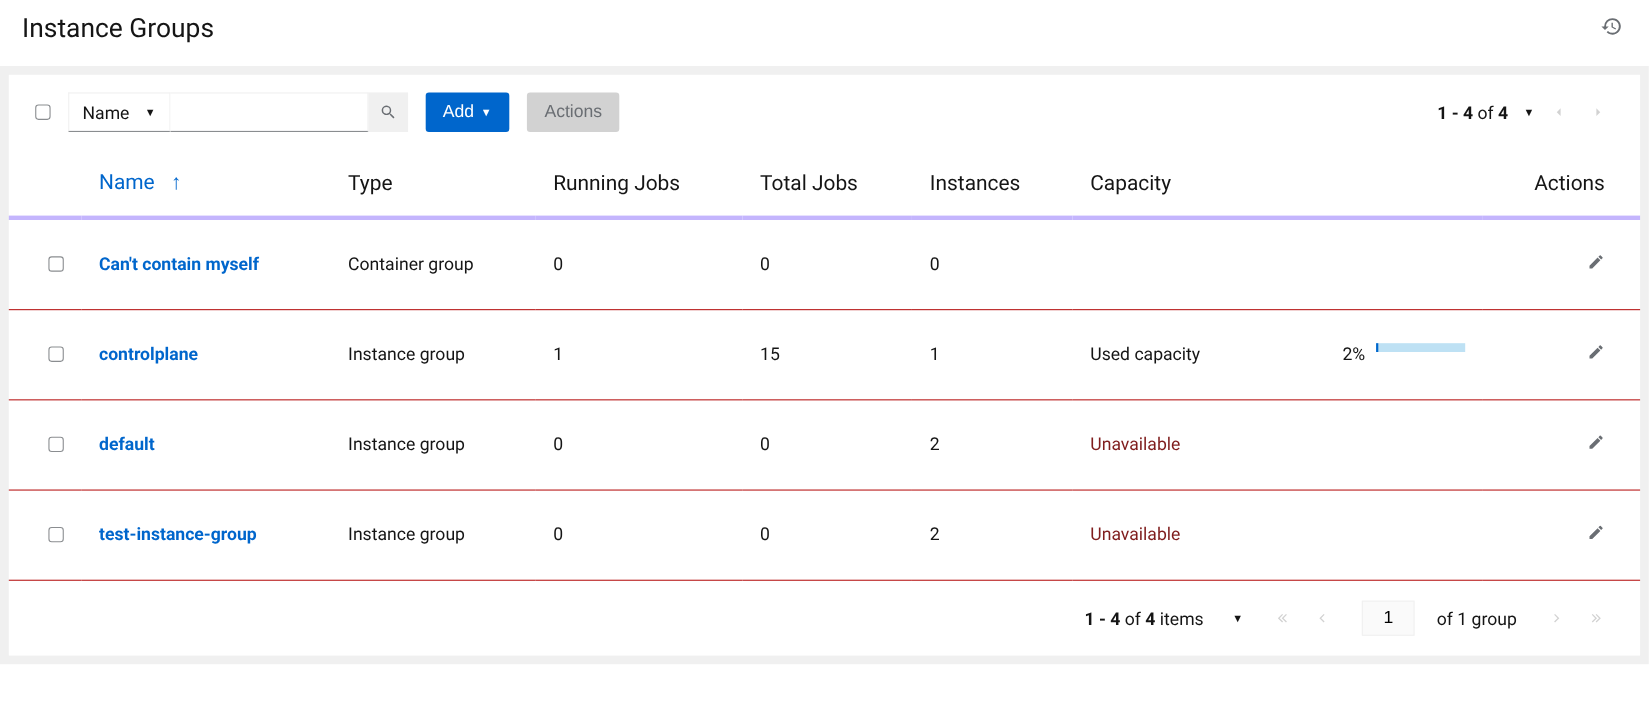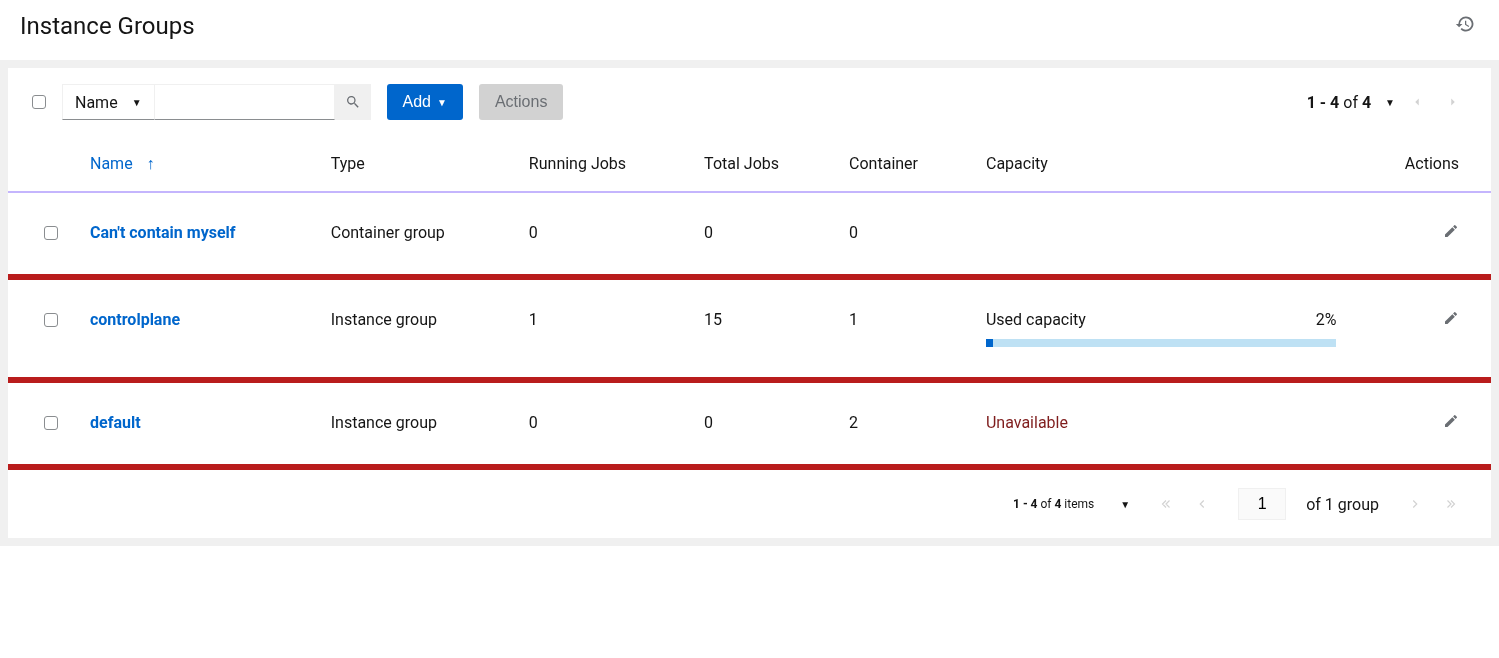--- a/index.html
+++ b/index.html
@@ -28,42 +28,42 @@
     .btn-primary .caret { font-size: 10px; }
     .btn-disabled { background: #d2d2d2; color: #6a6e73; cursor: not-allowed; }
     
     .top-pagination { display: flex; align-items: center; gap: 8px; }
     .page-text { font-size: 16px; color: #151515; }
     .page-text b { font-weight: 700; }
     .page-nav-btn { width: 28px; height: 28px; display: inline-flex; align-items: center; justify-content: center; color: #d2d2d2; cursor: pointer; background: none; border: none; }
     .caret-small { font-size: 10px; color: #151515; margin-left: 6px; }
     
     table { width: 100%; border-collapse: collapse; }
-    thead th { text-align: left; padding: 18px 16px; border-bottom: 2px solid #c4b5fd; font-weight: 400; color: #151515; font-size: 16px; }
+    thead th { text-align: left; padding: 18px 16px; border-bottom: 4px solid #c4b5fd; font-weight: 400; color: #151515; font-size: 19px; }
     thead th.sortable { color: #0066cc; cursor: pointer; font-weight: 400; }
     thead th.sortable .sort-icon { margin-left: 10px; color: #0066cc; }
     thead th:first-child { width: 64px; padding-left: 36px; }
     thead th.actions-col { text-align: right; padding-right: 32px; }
     
-    tbody tr { border-bottom: 6px solid #b91c1c; }
+    tbody tr { border-bottom: 1px solid #b91c1c; }
     tbody td { padding: 30px 16px; font-size: 16px; vertical-align: top; }
     tbody td:first-child { width: 64px; padding-left: 36px; padding-top: 32px; }
     tbody td.name-cell a { color: #0066cc; text-decoration: none; font-weight: 700; }
     tbody td.actions-cell { text-align: right; padding-right: 32px; }
     
     .edit-icon { width: 16px; height: 16px; color: #6a6e73; cursor: pointer; display: inline-block; }
     
-    .capacity-wrap { display: flex; flex-direction: column; gap: 10px; }
+    .capacity-wrap { display: flex; flex-direction: row; gap: 10px; }
     .capacity-row { display: flex; justify-content: space-between; align-items: center; min-width: 250px; }
     .progress-bar { height: 8px; width: 100%; background: #bee1f4; position: relative; }
     .progress-fill { position: absolute; left: 0; top: 0; height: 100%; background: #0066cc; }
     .unavailable { color: #7f1d1d; }
     
     .footer-pagination { display: flex; justify-content: flex-end; align-items: center; padding: 18px 24px; gap: 20px; border-top: 0; }
-    .footer-pagination .items-text { font-size: 12px; }
+    .footer-pagination .items-text { font-size: 16px; }
     .footer-pagination .page-input { width: 48px; height: 32px; text-align: center; border: 1px solid #f0f0f0; background: #fafafa; font-size: 16px; }
     .footer-nav { display: flex; align-items: center; gap: 4px; }
     .footer-nav button { width: 32px; height: 32px; border: none; background: none; color: #d2d2d2; cursor: pointer; display: inline-flex; align-items: center; justify-content: center; }
     
     svg { display: block; }
   </style>
 </head>
 <body>
 
 <div class="header">
@@ -121,21 +121,21 @@
       <thead>
         <tr>
           <th></th>
           <th class="sortable">
             <span>Name</span>
             <span class="sort-icon">↑</span>
           </th>
           <th>Type</th>
           <th>Running Jobs</th>
           <th>Total Jobs</th>
-          <th>Container</th>
+          <th>Instances</th>
           <th>Capacity</th>
           <th class="actions-col">Actions</th>
         </tr>
       </thead>
       <tbody id="table-body">
           <tr>
     <td><input type="checkbox" class="checkbox" style=""></td>
     <td class="name-cell"><a href="#">Can't contain myself</a></td>
     <td>Container group</td>
     <td>0</td>
@@ -173,20 +173,32 @@
     <td class="name-cell"><a href="#">default</a></td>
     <td>Instance group</td>
     <td>0</td>
     <td>0</td>
     <td>2</td>
     <td><span class="unavailable">Unavailable</span></td>
     <td class="actions-cell"><span class="edit-icon"><svg viewBox="0 0 24 24" width="16" height="16" fill="currentColor">
                   <path d="M3 17.25V21h3.75L17.8 9.94l-3.75-3.75L3 17.25zM20.7 7.04a1 1 0 000-1.41l-2.34-2.34a1 1 0 00-1.41 0l-1.83 1.83 3.75 3.75 1.83-1.83z"></path>
                 </svg></span></td>
   </tr>
+          <tr>
+    <td><input type="checkbox" class="checkbox" style=""></td>
+    <td class="name-cell"><a href="#">test-instance-group</a></td>
+    <td>Instance group</td>
+    <td>0</td>
+    <td>0</td>
+    <td>2</td>
+    <td><span class="unavailable">Unavailable</span></td>
+    <td class="actions-cell"><span class="edit-icon"><svg viewBox="0 0 24 24" width="16" height="16" fill="currentColor">
+                  <path d="M3 17.25V21h3.75L17.8 9.94l-3.75-3.75L3 17.25zM20.7 7.04a1 1 0 000-1.41l-2.34-2.34a1 1 0 00-1.41 0l-1.83 1.83 3.75 3.75 1.83-1.83z"></path>
+                </svg></span></td>
+  </tr>
         </tbody>
     </table>
 
     <div class="footer-pagination">
       <span class="items-text">
         <b>1 - 4</b> <span>of</span> <b>4</b> <span>items</span>
       </span>
       <span class="caret-small">▼</span>
       <div class="footer-nav">
         <button>

